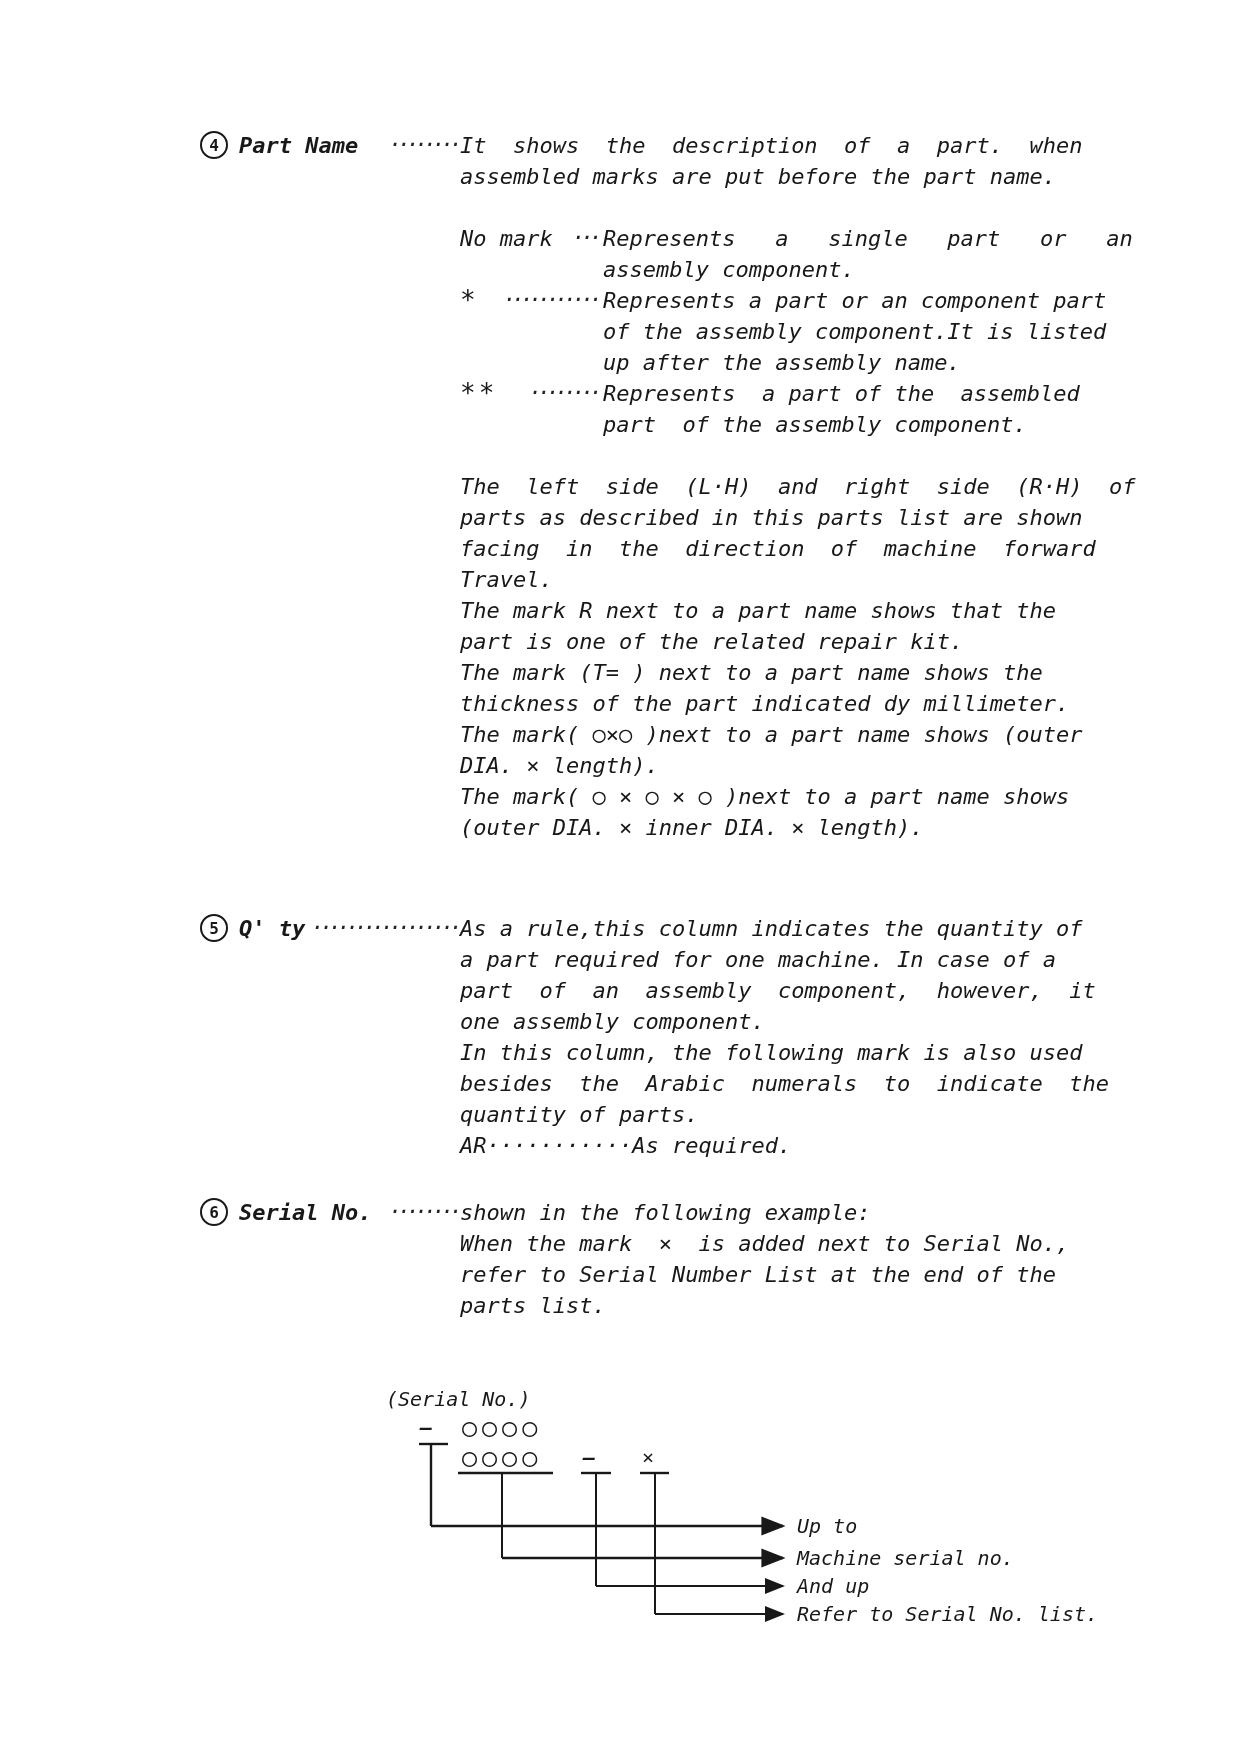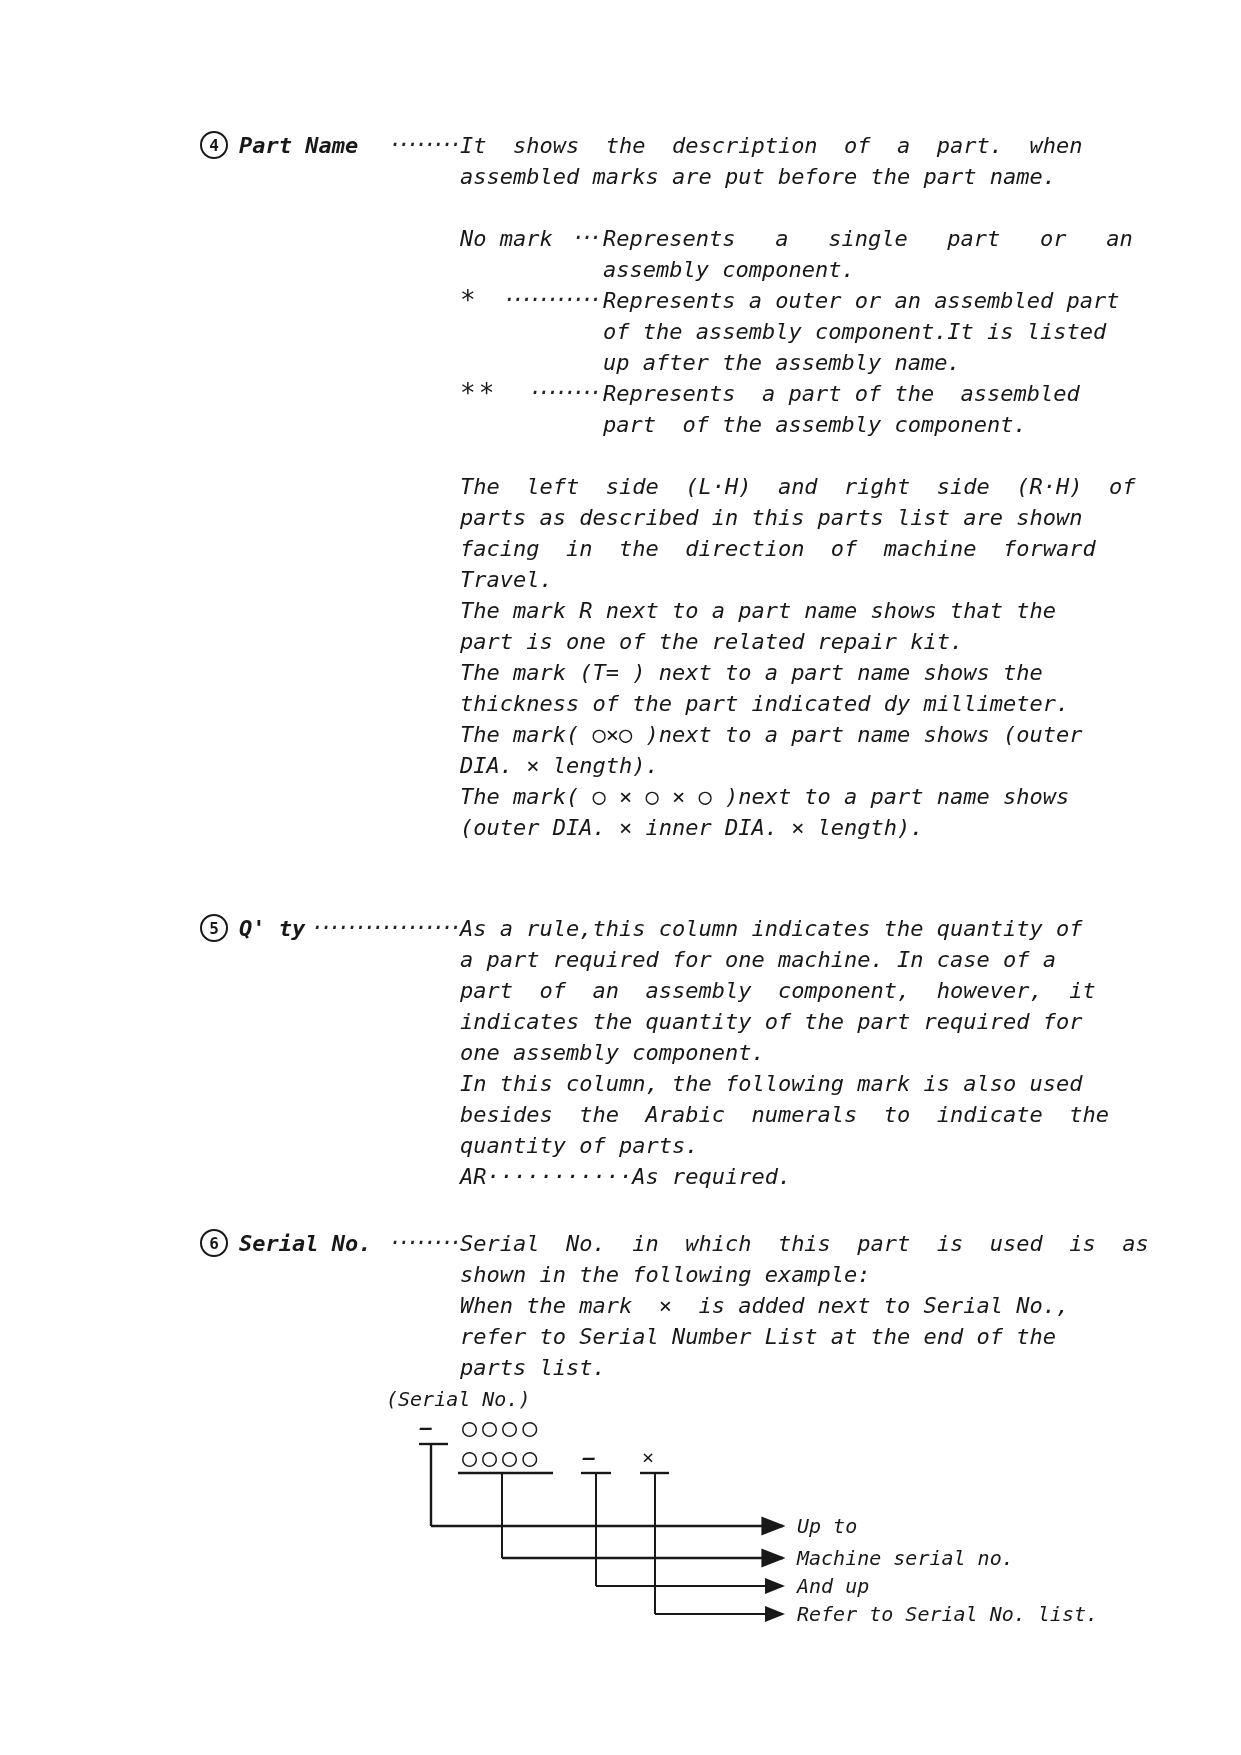--- a/index.html
+++ b/index.html
@@ -86,21 +86,21 @@
             <div class="ln">assembly component.</div>
           </div>
         </div>
 
         <div class="mark-row">
           <div class="mark-term">
             <span class="t star">*</span>
             <span class="mark-leader">···········</span>
           </div>
           <div class="mark-body">
-            <div class="ln">Represents a outer or an assembled part</div>
+            <div class="ln">Represents a part or an component part</div>
             <div class="ln">of the assembly component.It is listed</div>
             <div class="ln">up after the assembly name.</div>
           </div>
         </div>
 
         <div class="mark-row">
           <div class="mark-term">
             <span class="t star">**</span>
             <span class="mark-leader">········</span>
           </div>
@@ -140,37 +140,35 @@
     <div class="section sec5">
       <div class="sec-left">
         <span class="circ">5</span>
         <span class="sec-label">Q' ty</span>
         <span class="sec-leader">·················</span>
       </div>
       <div class="sec-body">
         <div class="ln">As a rule,this column indicates the quantity of</div>
         <div class="ln">a part required for one machine. In case of a</div>
         <div class="ln">part  of  an  assembly  component,  however,  it</div>
-        <div class="ln">indicates the quantity of the part required for</div>
         <div class="ln">one assembly component.</div>
         <div class="ln">In this column, the following mark is also used</div>
         <div class="ln">besides  the  Arabic  numerals  to  indicate  the</div>
         <div class="ln">quantity of parts.</div>
         <div class="ln">AR···········As required.</div>
       </div>
     </div>
 
     <div class="section sec6">
       <div class="sec-left">
         <span class="circ">6</span>
         <span class="sec-label">Serial No.</span>
         <span class="sec-leader">········</span>
       </div>
       <div class="sec-body">
-        <div class="ln">Serial  No.  in  which  this  part  is  used  is  as</div>
         <div class="ln">shown in the following example:</div>
         <div class="ln">When the mark  ×  is added next to Serial No.,</div>
         <div class="ln">refer to Serial Number List at the end of the</div>
         <div class="ln">parts list.</div>
       </div>
     </div>
   </div>
 
   <div class="dg-abs dg-caption">(Serial No.)</div>
   <div class="dg-abs dg-dash dg-dash1">–</div>

